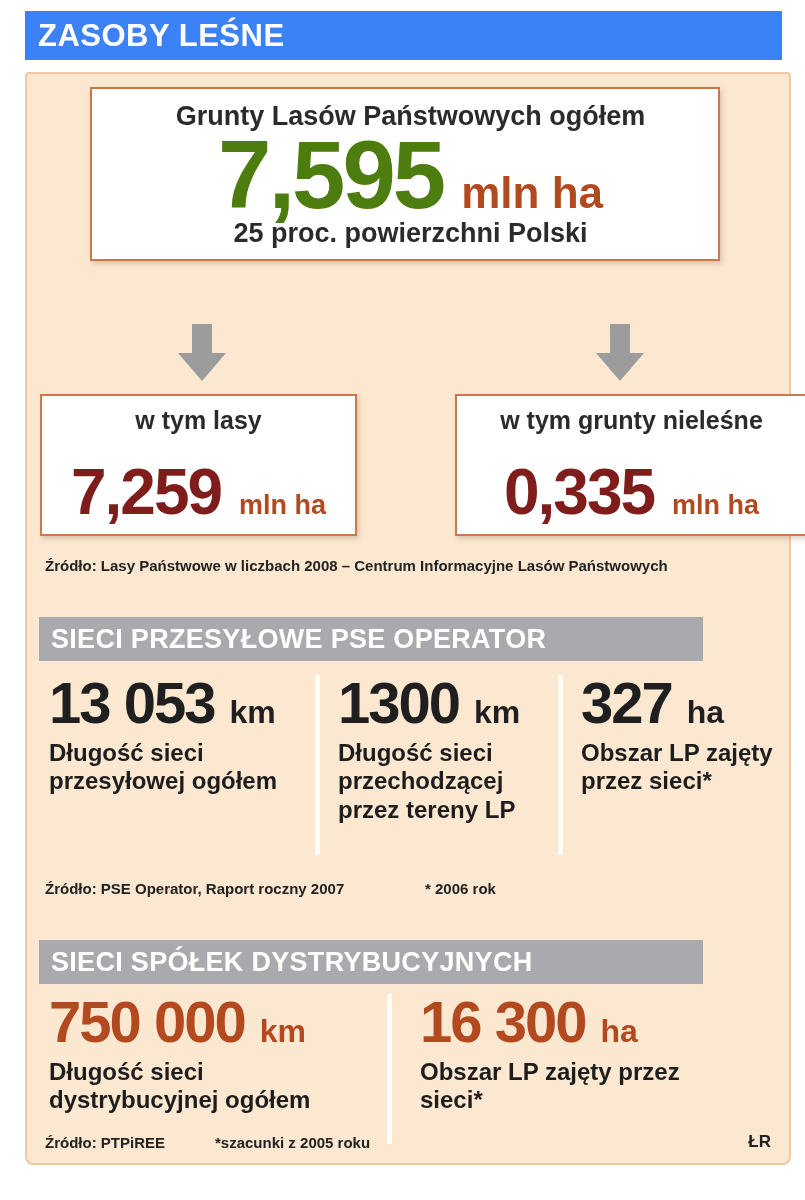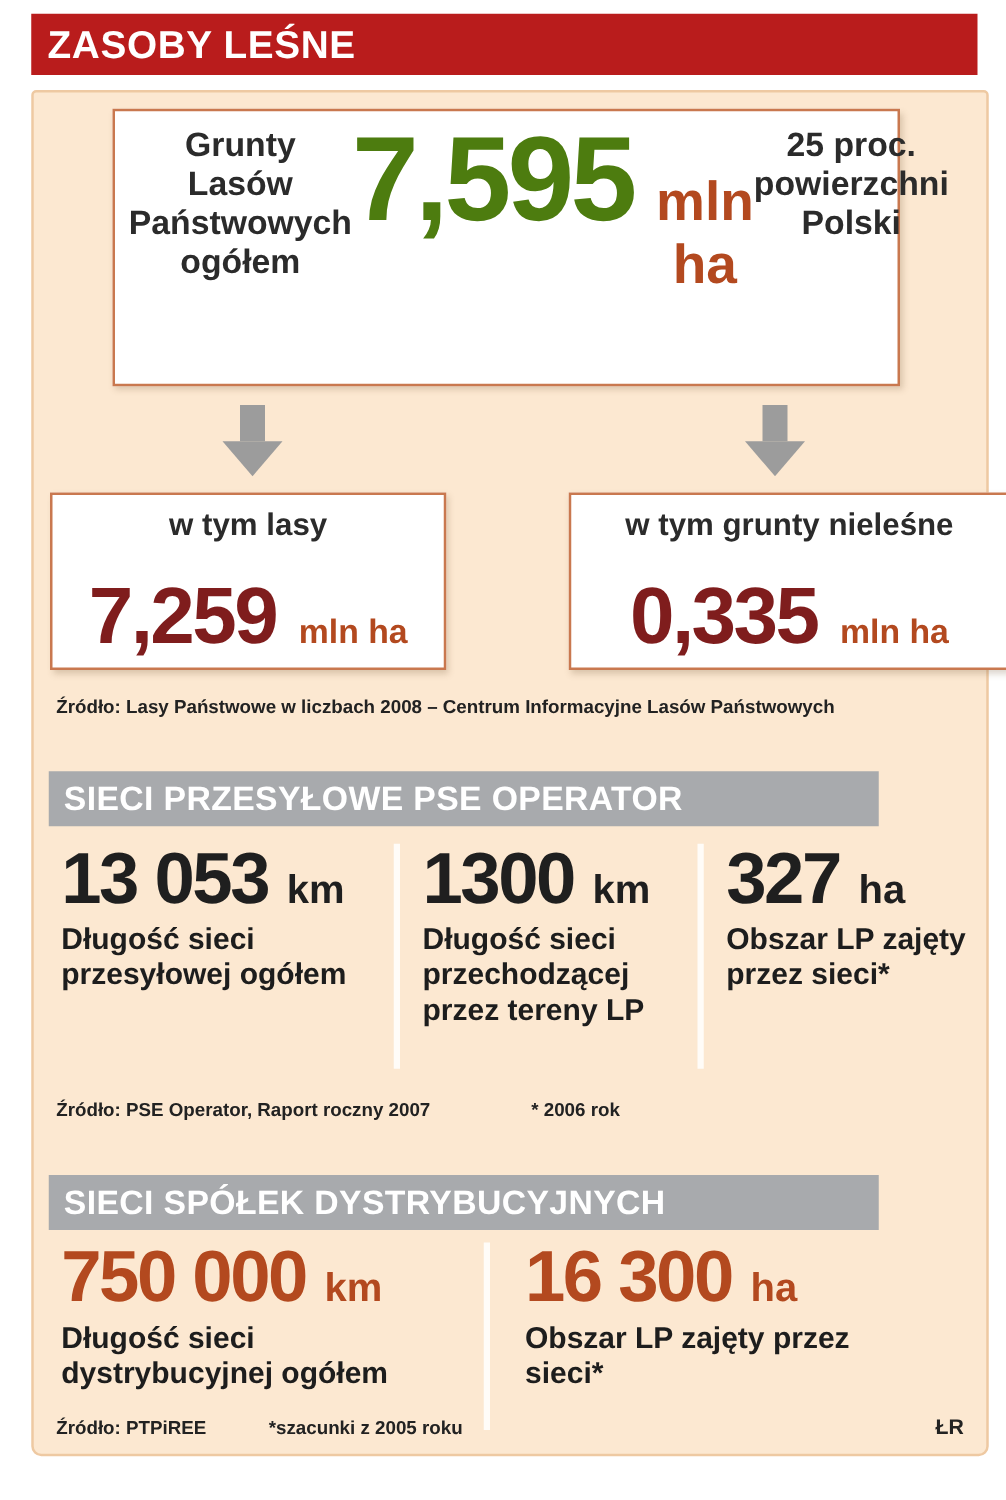--- a/index.html
+++ b/index.html
@@ -3,35 +3,35 @@
 <meta charset="utf-8">
 <style>
   html,body{margin:0;padding:0;background:#ffffff;}
   .page{
     position:relative;width:805px;height:1200px;background:#ffffff;
     font-family:"Liberation Sans", sans-serif;overflow:hidden;
   }
   
   .top-band{
     position:absolute;left:25px;top:11px;width:757px;height:49px;
-    background:#b91c1c;color:#ffffff;font-size:31px;font-weight:bold;
+    background:#3b82f6;color:#ffffff;font-size:31px;font-weight:bold;
     line-height:49px;padding-left:13px;box-sizing:border-box;letter-spacing:.5px;
   }
   
   .panel{
     position:absolute;left:25px;top:72px;width:766px;height:1093px;
     background:#fce8d1;border:2px solid #eec9a2;border-radius:4px 4px 8px 8px;
     box-sizing:border-box;
   }
   
   .wbox{
     position:absolute;background:#ffffff;border:2px solid #c9784f;
     box-shadow:2px 3px 5px rgba(120,90,60,.25);box-sizing:border-box;text-align:center;
   }
-  .main-box{left:63px;top:13px;width:630px;height:222px;display:flex;flex-direction:row;
+  .main-box{left:63px;top:13px;width:630px;height:174px;display:flex;flex-direction:column;
     justify-content:space-between;padding:12px 0 14px 11px;}
   .box-title,.box-subtitle{font-size:27px;font-weight:bold;color:#2b2b2b;}
   .value-row{display:flex;justify-content:center;align-items:baseline;gap:18px;}
   .big-num{font-size:96px;font-weight:bold;color:#4d7c0f;letter-spacing:-3px;line-height:.9;}
   .big-unit{font-size:44px;font-weight:bold;color:#b3491f;}
   .sub-box{top:320px;height:142px;display:flex;flex-direction:column;justify-content:space-between;
     padding:10px 0 12px 0;}
   .sub-box-left{left:13px;width:317px;}
   .sub-box-right{left:428px;width:353px;}
   .sub-label{font-size:25px;font-weight:bold;color:#2b2b2b;}

